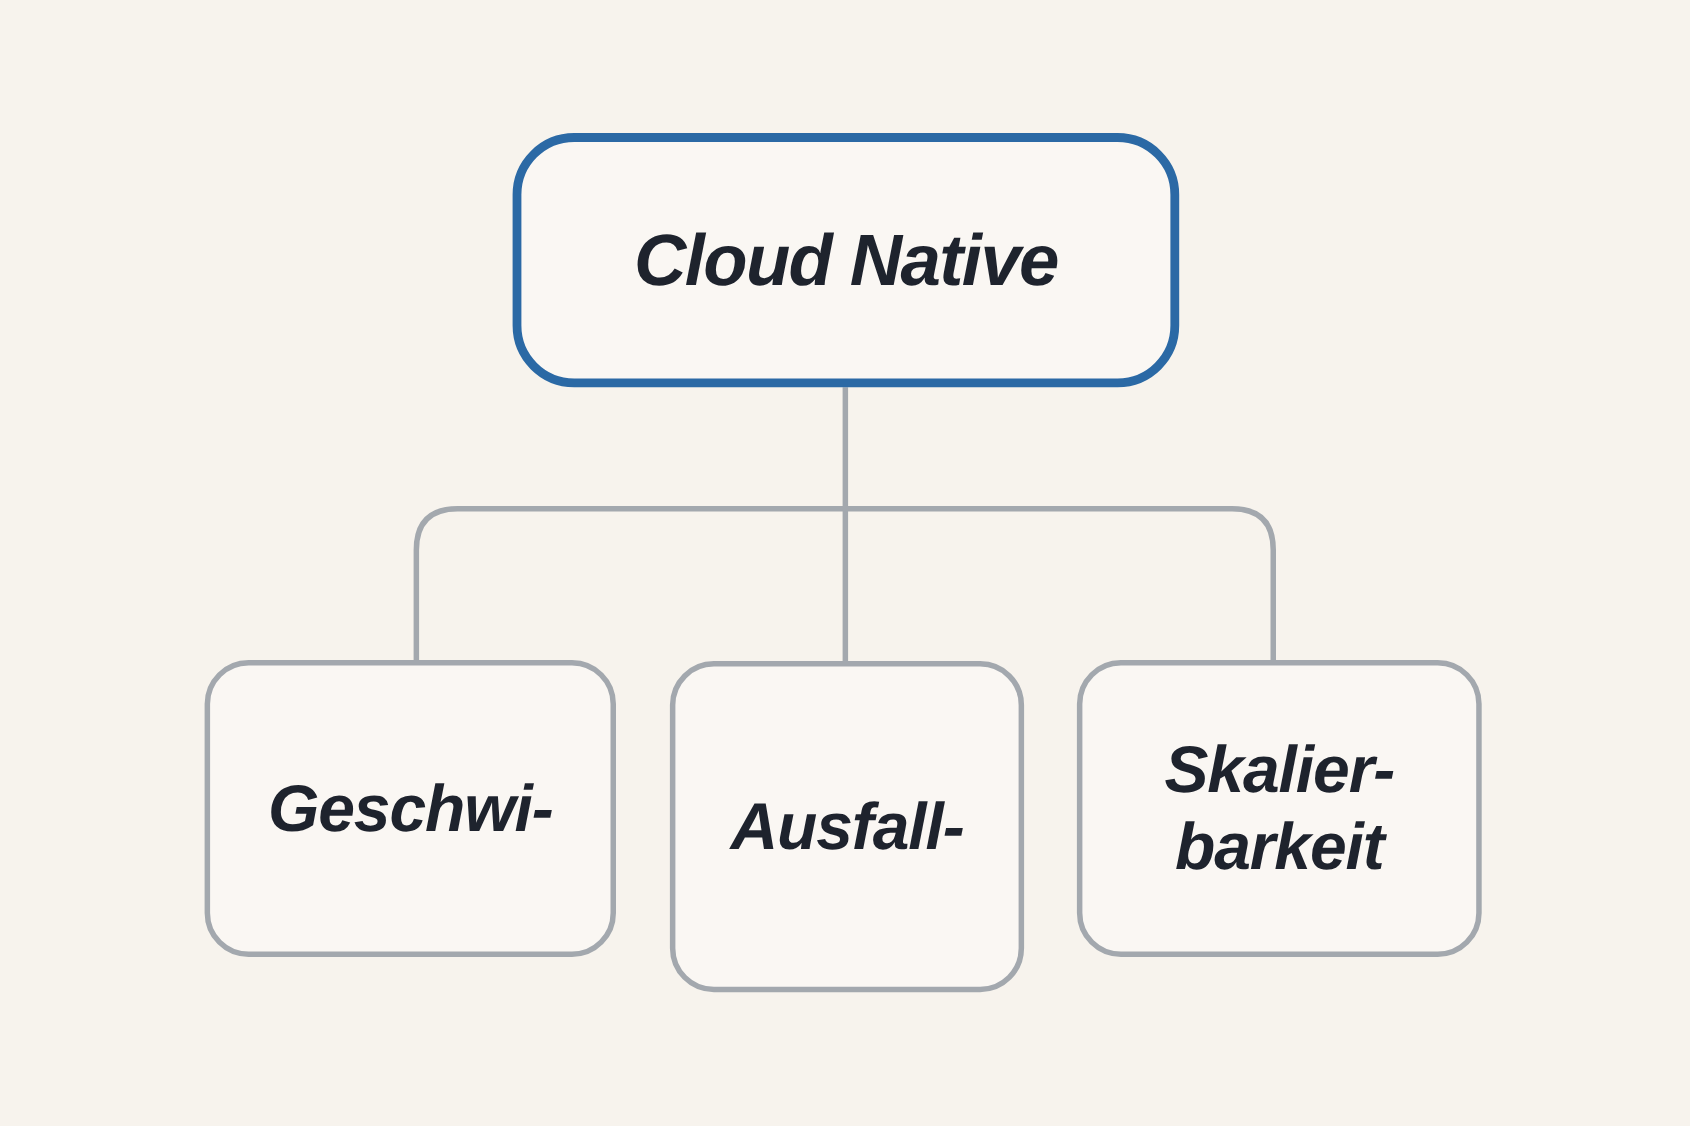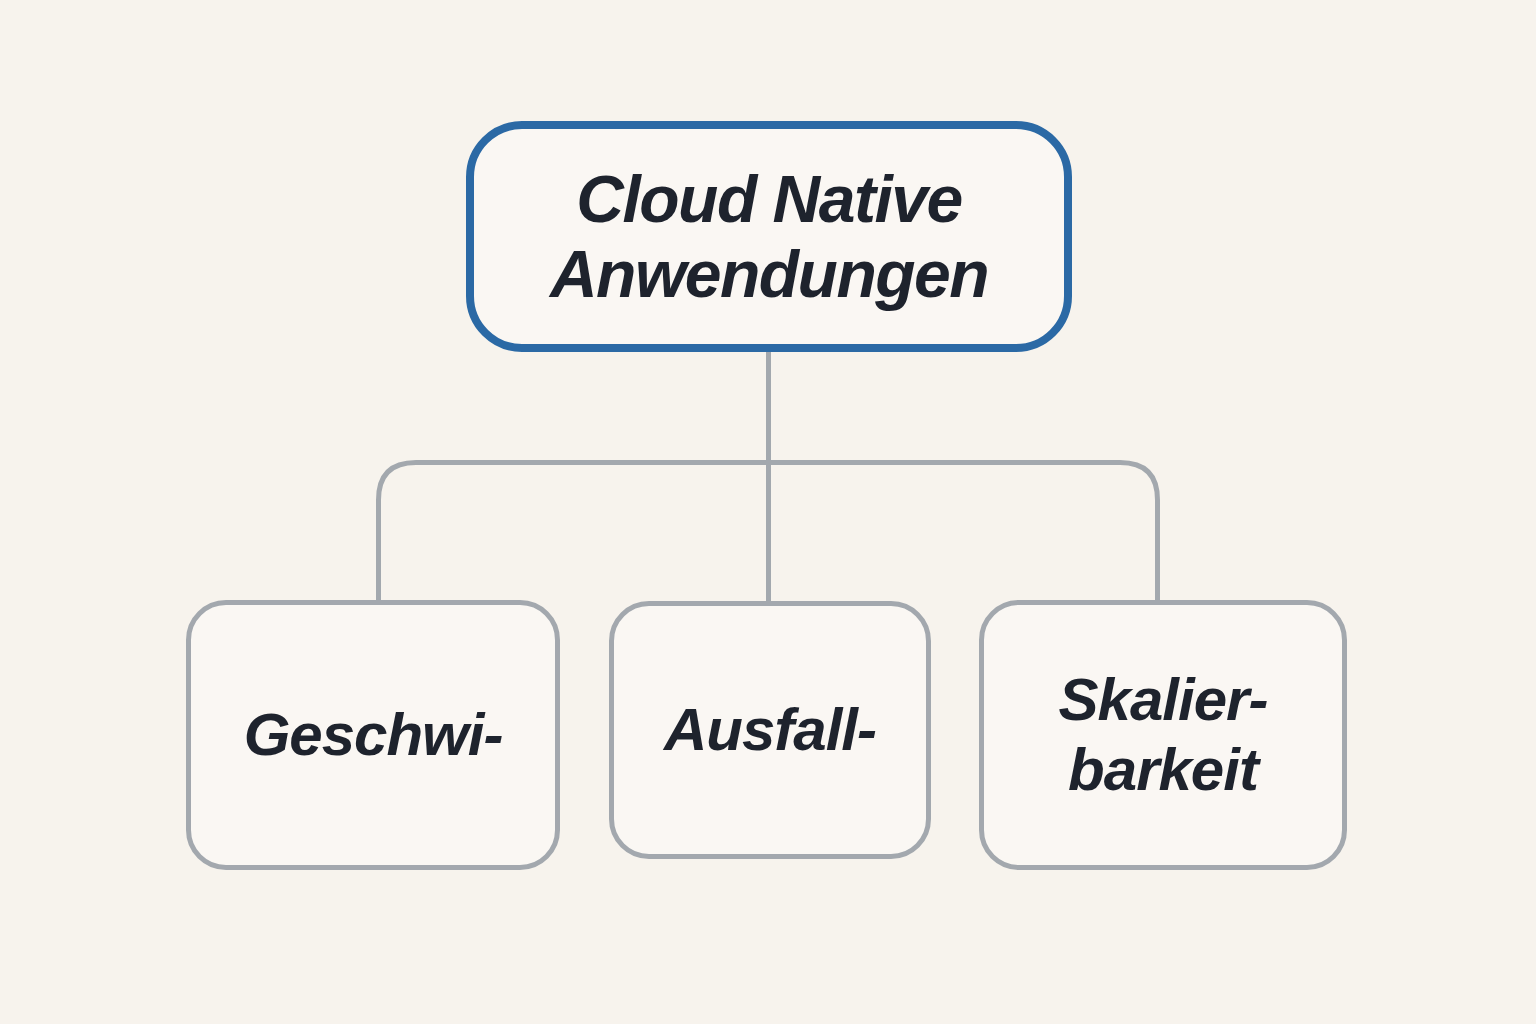--- a/index.html
+++ b/index.html
@@ -59,21 +59,21 @@
     left: 186px;
     top: 600px;
     width: 374px;
     height: 270px;
     align-items: center;
   }
   .node-child-2 {
     left: 609px;
     top: 601px;
     width: 322px;
-    height: 258px;
+    height: 301px;
     gap: 12px;
   }
   .node-child-3 {
     left: 979px;
     top: 600px;
     width: 368px;
     height: 270px;
   }
 </style>
 </head>
@@ -81,21 +81,20 @@
 
 <div class="canvas">
 
   <svg class="connectors" viewBox="0 0 1536 1024" xmlns="http://www.w3.org/2000/svg">
     <path d="M 768.5 352 L 768.5 601" fill="none" stroke="#a3a8ae" stroke-width="5"></path>
     <path d="M 378.5 601 L 378.5 500 Q 378.5 462.5 416 462.5 L 1120 462.5 Q 1157.5 462.5 1157.5 500 L 1157.5 601" fill="none" stroke="#a3a8ae" stroke-width="5"></path>
   </svg>
 
   <div class="node node-root">
     <span>Cloud Native</span>
-    <span>Anwendungen</span>
   </div>
 
   <div class="node node-child node-child-1">
     <span>Geschwi-</span>
   </div>
 
   <div class="node node-child node-child-2">
     <span>Ausfall-</span>
   </div>
 

